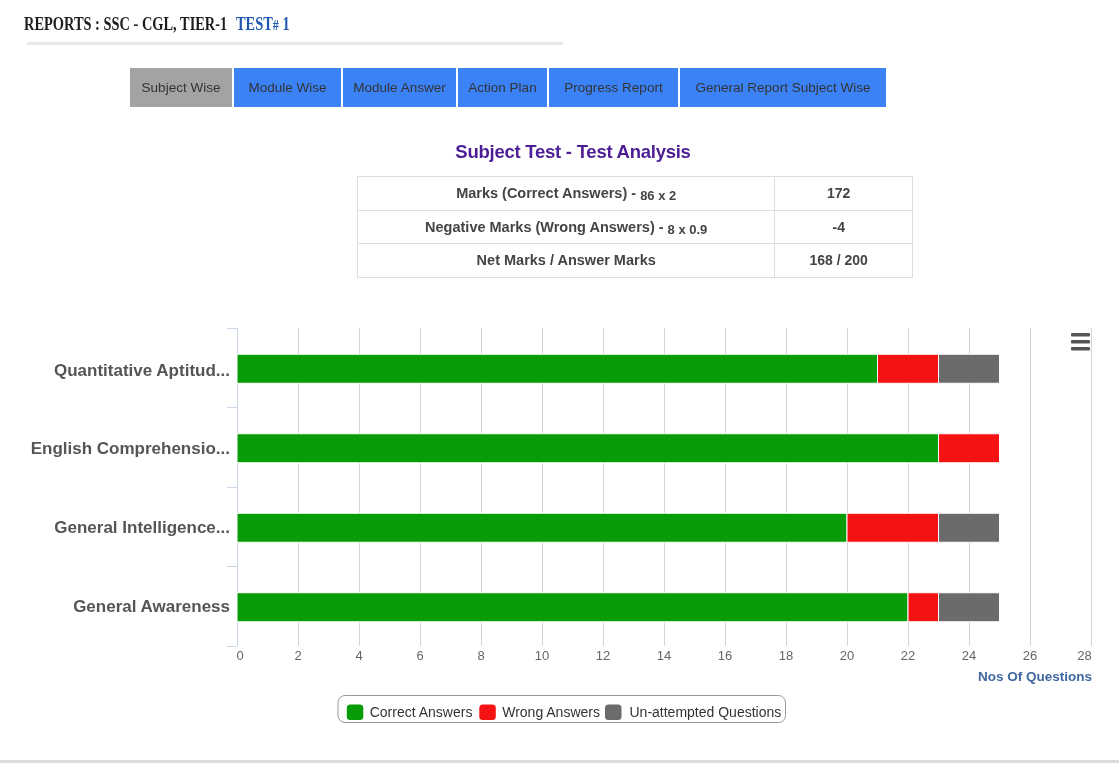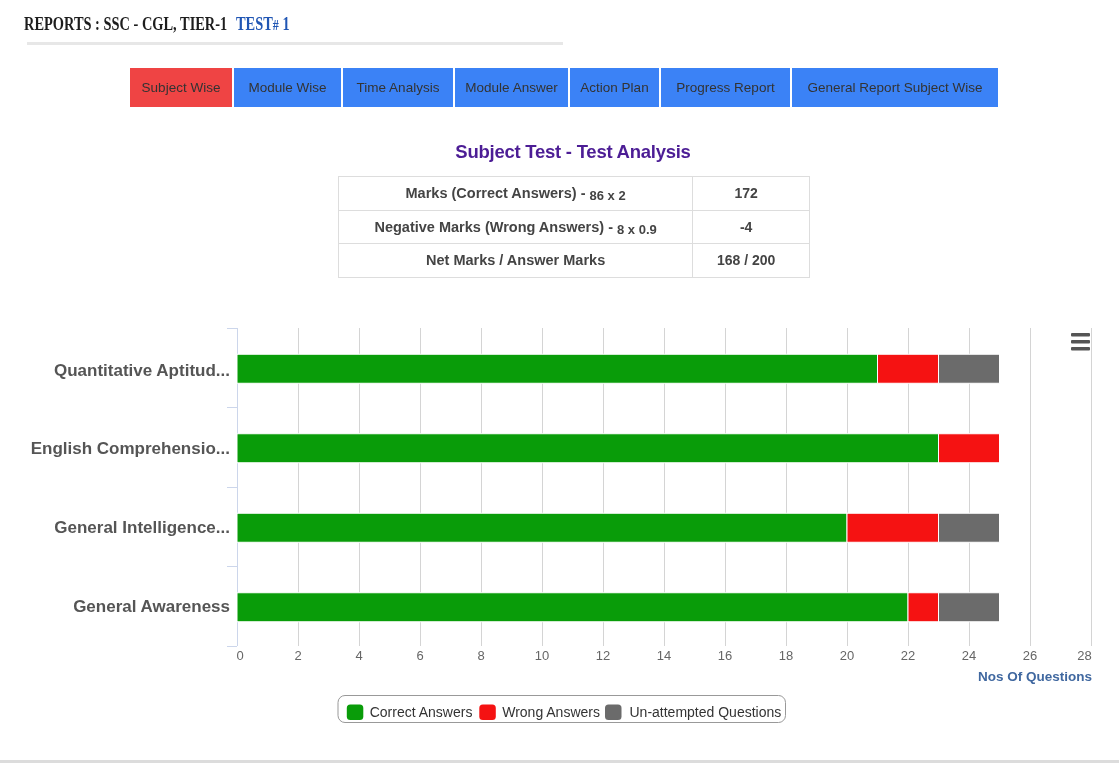--- a/index.html
+++ b/index.html
@@ -10,42 +10,41 @@
        font-size:18px;color:#1d1d1d;white-space:nowrap;
        transform:scaleX(0.8);transform-origin:0 0;}
   .hdr{left:24px;}
   .hdr2{left:236px;color:#2056b4;}
   .hdr2 .h{font-size:15px;}
   .uline{position:absolute;left:27px;top:42px;width:536px;height:3px;background:#e7e7e7;}
   .tabs{position:absolute;left:130px;top:68px;height:39px;display:flex;}
   .tab{box-sizing:border-box;height:39px;line-height:39px;text-align:center;
        background:#3b82f6;color:#333;font-size:13.5px;white-space:nowrap;}
   .tab+.tab{border-left:2px solid #fff;}
-  .tab.on{background:#ef4444;}
+  .tab.on{background:#a3a3a3;}
   .title{position:absolute;left:337px;top:141px;width:472px;text-align:center;
        font-size:18.5px;letter-spacing:-0.25px;font-weight:bold;color:#4c1d95;}
-  table.mk{position:absolute;left:338px;top:176px;width:472px;border-collapse:collapse;}
+  table.mk{position:absolute;left:357px;top:176px;width:556px;border-collapse:collapse;}
   table.mk td{border:1px solid #ddd;height:32.6px;padding:0;text-align:center;
        font-size:14.5px;font-weight:bold;color:#444;}
   table.mk td.c1{width:354px;}
   table.mk td.c2{width:116px;font-size:14px;}
   .vs{position:relative;left:-5px;}
   table.mk .sm{font-size:13px;position:relative;top:2px;}
   .footline{position:absolute;left:0;top:760px;width:1119px;height:2.5px;background:#dcdcdc;}
   svg text{font-family:"Liberation Sans",sans-serif;}
 </style>
 </head>
 <body>
 <div class="hdr">REPORTS : SSC - CGL, TIER-1</div>
 <div class="hdr2">TEST<span class="h">#</span> 1</div>
 <div class="uline"></div>
 <div class="tabs">
   <div class="tab on" style="width:102px">Subject Wise</div>
   <div class="tab" style="width:109px">Module Wise</div>
-  <div class="tab" style="width:112px">Time Analysis</div>
   <div class="tab" style="width:115px">Module Answer</div>
   <div class="tab" style="width:91px">Action Plan</div>
   <div class="tab" style="width:131px">Progress Report</div>
   <div class="tab" style="width:208px">General Report Subject Wise</div>
 </div>
 <div class="title">Subject Test - Test Analysis</div>
 <table class="mk">
   <tbody>
       <tr>
         <td class="c1">Marks (Correct Answers) - <span class="sm">86 x 2</span></td>

